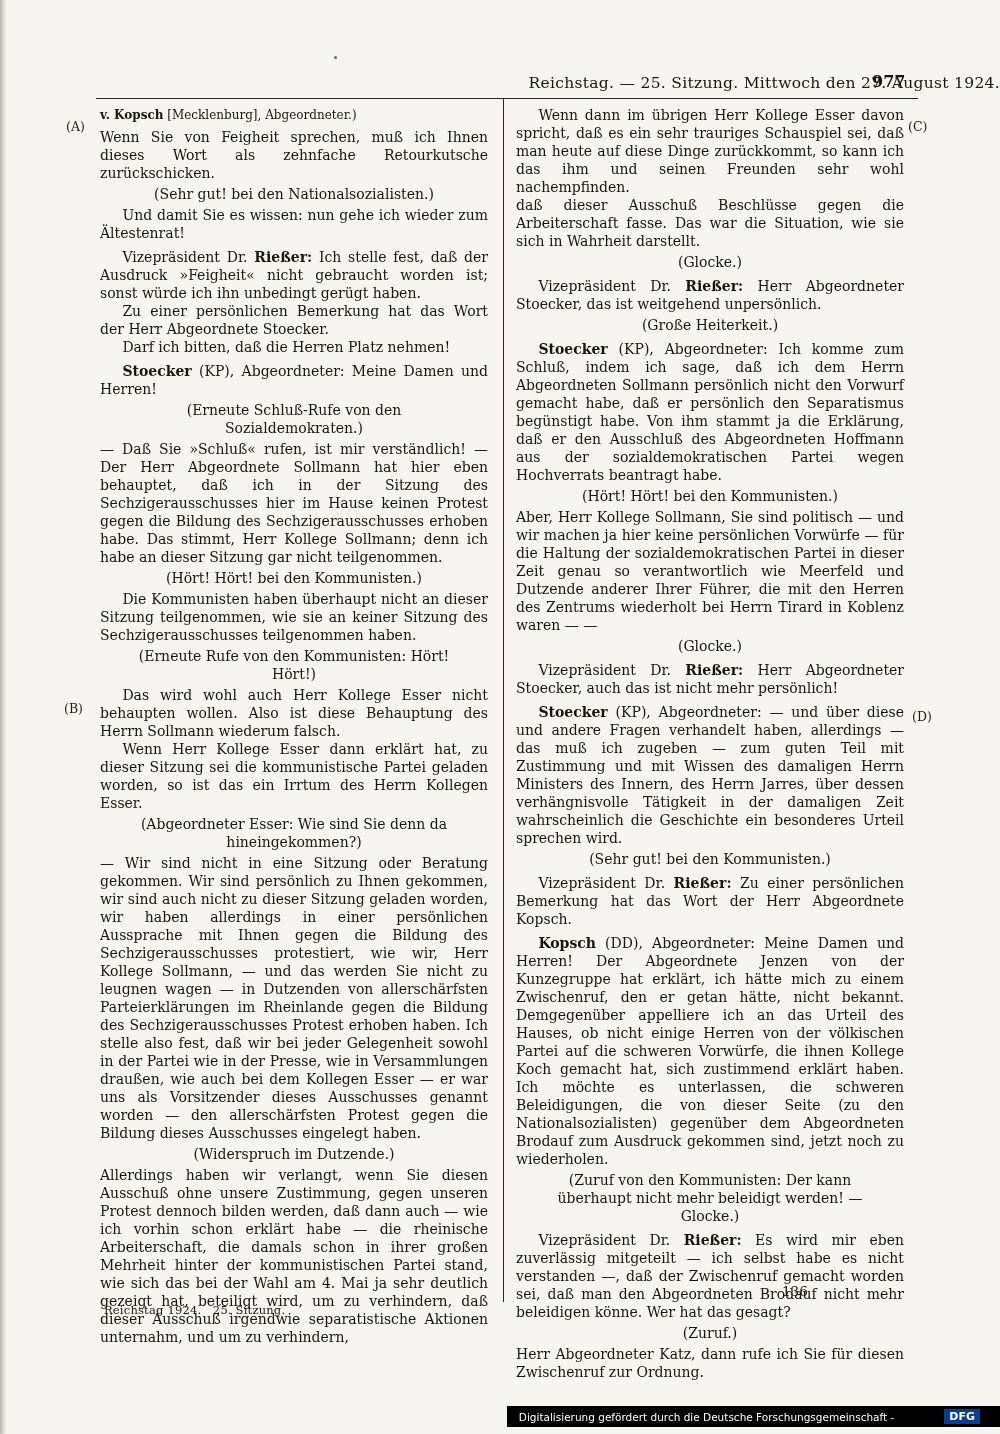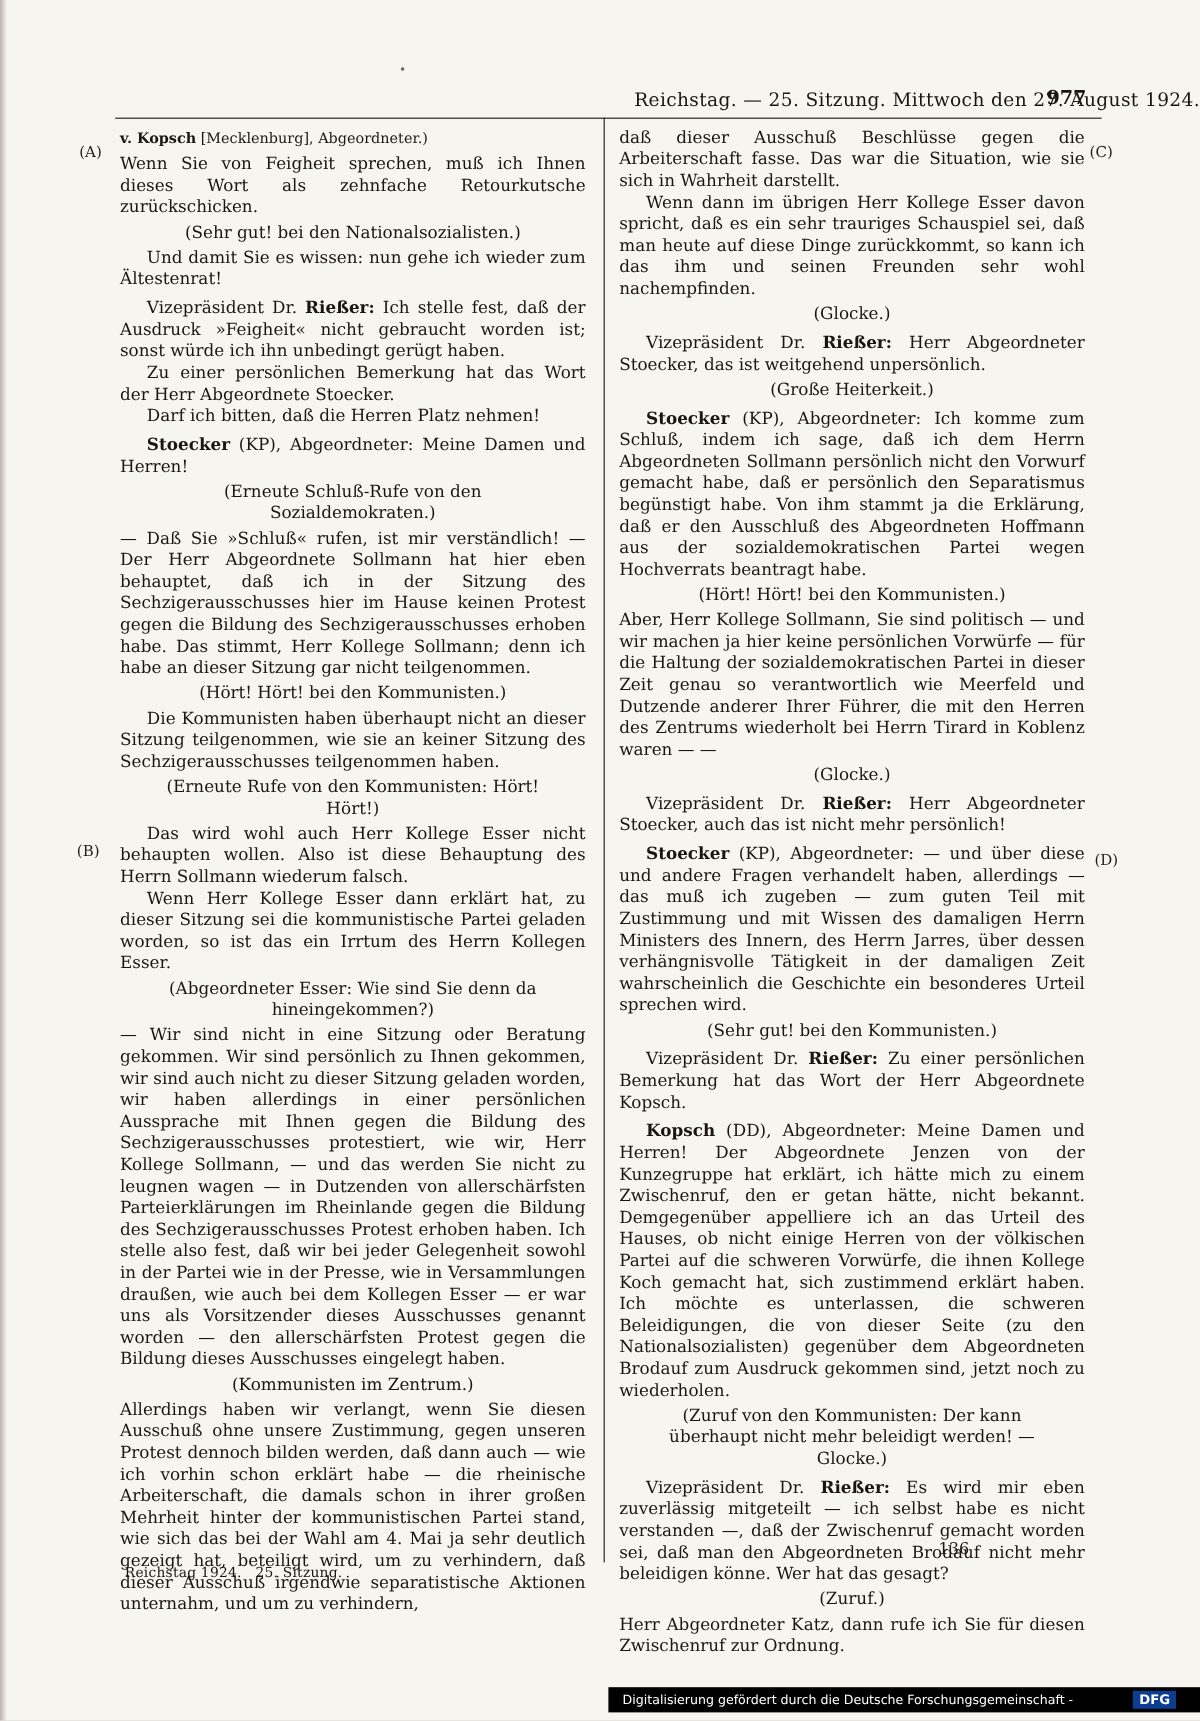--- a/index.html
+++ b/index.html
@@ -75,26 +75,26 @@
       <p class="speaker"><span class="b">Stoecker</span><span> (KP), Abgeordneter: Meine Damen und Herren!</span></p>
       <p class="stage"><span>(Erneute Schluß-Rufe von den Sozialdemokraten.)</span></p>
       <p class="body noindent"><span>— Daß Sie »Schluß« rufen, ist mir verständlich! — Der Herr Abgeordnete Sollmann hat hier eben behauptet, daß ich in der Sitzung des Sechzigerausschusses hier im Hause keinen Protest gegen die Bildung des Sechzigerausschusses erhoben habe. Das stimmt, Herr Kollege Sollmann; denn ich habe an dieser Sitzung gar nicht teilgenommen.</span></p>
       <p class="stage"><span>(Hört! Hört! bei den Kommunisten.)</span></p>
       <p class="body"><span>Die Kommunisten haben überhaupt nicht an dieser Sitzung teilgenommen, wie sie an keiner Sitzung des Sechzigerausschusses teilgenommen haben.</span></p>
       <p class="stage"><span>(Erneute Rufe von den Kommunisten: Hört! Hört!)</span></p>
       <p class="body"><span>Das wird wohl auch Herr Kollege Esser nicht behaupten wollen. Also ist diese Behauptung des Herrn Sollmann wiederum falsch.</span></p>
       <p class="body"><span>Wenn Herr Kollege Esser dann erklärt hat, zu dieser Sitzung sei die kommunistische Partei geladen worden, so ist das ein Irrtum des Herrn Kollegen Esser.</span></p>
       <p class="stage"><span>(Abgeordneter Esser: Wie sind Sie denn da hineingekommen?)</span></p>
       <p class="body noindent"><span>— Wir sind nicht in eine Sitzung oder Beratung gekommen. Wir sind persönlich zu Ihnen gekommen, wir sind auch nicht zu dieser Sitzung geladen worden, wir haben allerdings in einer persönlichen Aussprache mit Ihnen gegen die Bildung des Sechzigerausschusses protestiert, wie wir, Herr Kollege Sollmann, — und das werden Sie nicht zu leugnen wagen — in Dutzenden von allerschärfsten Parteierklärungen im Rheinlande gegen die Bildung des Sechzigerausschusses Protest erhoben haben. Ich stelle also fest, daß wir bei jeder Gelegenheit sowohl in der Partei wie in der Presse, wie in Versammlungen draußen, wie auch bei dem Kollegen Esser — er war uns als Vorsitzender dieses Ausschusses genannt worden — den allerschärfsten Protest gegen die Bildung dieses Ausschusses eingelegt haben.</span></p>
-      <p class="stage"><span>(Kommunisten im Zentrum.)</span></p>
+      <p class="stage"><span>(Widerspruch im Dutzende.)</span></p>
       <p class="body noindent"><span>Allerdings haben wir verlangt, wenn Sie diesen Ausschuß ohne unsere Zustimmung, gegen unseren Protest dennoch bilden werden, daß dann auch — wie ich vorhin schon erklärt habe — die rheinische Arbeiterschaft, die damals schon in ihrer großen Mehrheit hinter der kommunistischen Partei stand, wie sich das bei der Wahl am 4. Mai ja sehr deutlich gezeigt hat, beteiligt wird, um zu verhindern, daß dieser Ausschuß irgendwie separatistische Aktionen unternahm, und um zu verhindern,</span></p>
     </div>
   <div class="col col-right">
+      <p class="body"><span>Wenn dann im übrigen Herr Kollege Esser davon spricht, daß es ein sehr trauriges Schauspiel sei, daß man heute auf diese Dinge zurückkommt, so kann ich das ihm und seinen Freunden sehr wohl nachempfinden.</span></p>
       <p class="body noindent"><span>daß dieser Ausschuß Beschlüsse gegen die Arbeiterschaft fasse. Das war die Situation, wie sie sich in Wahrheit darstellt.</span></p>
-      <p class="body"><span>Wenn dann im übrigen Herr Kollege Esser davon spricht, daß es ein sehr trauriges Schauspiel sei, daß man heute auf diese Dinge zurückkommt, so kann ich das ihm und seinen Freunden sehr wohl nachempfinden.</span></p>
       <p class="stage"><span>(Glocke.)</span></p>
       <p class="speaker"><span>Vizepräsident Dr. </span><span class="b">Rießer:</span><span> Herr Abgeordneter Stoecker, das ist weitgehend unpersönlich.</span></p>
       <p class="stage"><span>(Große Heiterkeit.)</span></p>
       <p class="speaker"><span class="b">Stoecker</span><span> (KP), Abgeordneter: Ich komme zum Schluß, indem ich sage, daß ich dem Herrn Abgeordneten Sollmann persönlich nicht den Vorwurf gemacht habe, daß er persönlich den Separatismus begünstigt habe. Von ihm stammt ja die Erklärung, daß er den Ausschluß des Abgeordneten Hoffmann aus der sozialdemokratischen Partei wegen Hochverrats beantragt habe.</span></p>
       <p class="stage"><span>(Hört! Hört! bei den Kommunisten.)</span></p>
       <p class="body noindent"><span>Aber, Herr Kollege Sollmann, Sie sind politisch — und wir machen ja hier keine persönlichen Vorwürfe — für die Haltung der sozialdemokratischen Partei in dieser Zeit genau so verantwortlich wie Meerfeld und Dutzende anderer Ihrer Führer, die mit den Herren des Zentrums wiederholt bei Herrn Tirard in Koblenz waren — —</span></p>
       <p class="stage"><span>(Glocke.)</span></p>
       <p class="speaker"><span>Vizepräsident Dr. </span><span class="b">Rießer:</span><span> Herr Abgeordneter Stoecker, auch das ist nicht mehr persönlich!</span></p>
       <p class="speaker"><span class="b">Stoecker</span><span> (KP), Abgeordneter: — und über diese und andere Fragen verhandelt haben, allerdings — das muß ich zugeben — zum guten Teil mit Zustimmung und mit Wissen des damaligen Herrn Ministers des Innern, des Herrn Jarres, über dessen verhängnisvolle Tätigkeit in der damaligen Zeit wahrscheinlich die Geschichte ein besonderes Urteil sprechen wird.</span></p>
       <p class="stage"><span>(Sehr gut! bei den Kommunisten.)</span></p>

